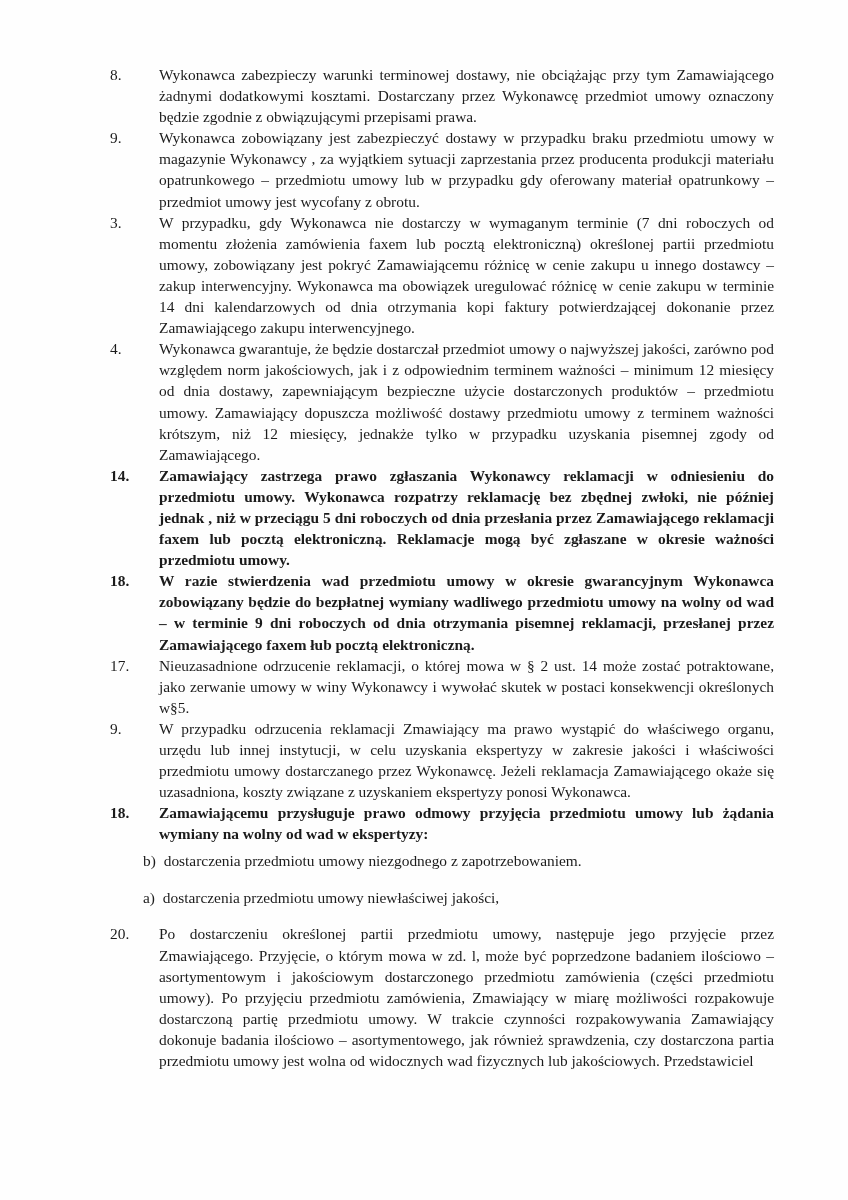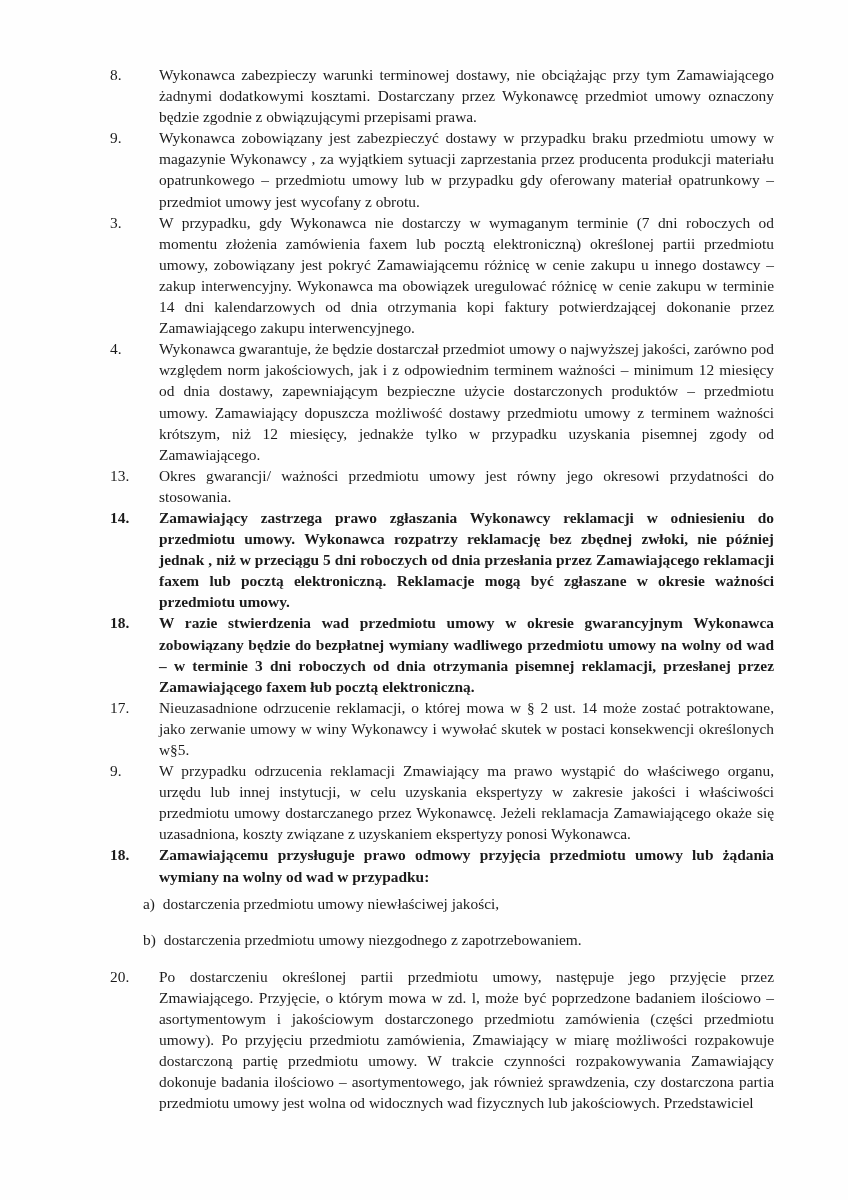--- a/index.html
+++ b/index.html
@@ -35,51 +35,47 @@
       <span class="text">Wykonawca zobowiązany jest zabezpieczyć dostawy w przypadku braku przedmiotu umowy w magazynie Wykonawcy , za wyjątkiem sytuacji zaprzestania przez producenta produkcji materiału opatrunkowego – przedmiotu umowy lub w przypadku gdy oferowany materiał opatrunkowy – przedmiot umowy jest wycofany z obrotu.</span>
     </p>
     <p class="item">
       <span class="num">3.</span>
       <span class="text">W przypadku, gdy Wykonawca nie dostarczy w wymaganym terminie (7 dni roboczych od momentu złożenia zamówienia faxem lub pocztą elektroniczną) określonej partii przedmiotu umowy, zobowiązany jest pokryć Zamawiającemu różnicę w cenie zakupu u innego dostawcy – zakup interwencyjny. Wykonawca ma obowiązek uregulować różnicę w cenie zakupu w terminie 14 dni kalendarzowych od dnia otrzymania kopi faktury potwierdzającej dokonanie przez Zamawiającego zakupu interwencyjnego.</span>
     </p>
     <p class="item">
       <span class="num">4.</span>
       <span class="text">Wykonawca gwarantuje, że będzie dostarczał przedmiot umowy o najwyższej jakości, zarówno pod względem norm jakościowych, jak i z odpowiednim terminem ważności – minimum 12 miesięcy od dnia dostawy, zapewniającym bezpieczne użycie dostarczonych produktów – przedmiotu umowy. Zamawiający dopuszcza możliwość dostawy przedmiotu umowy z terminem ważności krótszym, niż 12 miesięcy, jednakże tylko w przypadku uzyskania pisemnej zgody od Zamawiającego.</span>
     </p>
-    <p class="item">
-      <span class="num">13.</span>
-      <span class="text">Okres gwarancji/ ważności przedmiotu umowy jest równy jego okresowi przydatności do stosowania.</span>
-    </p>
     <p class="item gap">
       <span class="num">14.</span>
       <span class="text">Zamawiający zastrzega prawo zgłaszania Wykonawcy reklamacji w odniesieniu do przedmiotu umowy. Wykonawca rozpatrzy reklamację bez zbędnej zwłoki, nie później jednak , niż w przeciągu 5 dni roboczych od dnia przesłania przez Zamawiającego reklamacji faxem lub pocztą elektroniczną. Reklamacje mogą być zgłaszane w okresie ważności przedmiotu umowy.</span>
     </p>
     <p class="item gap">
       <span class="num">18.</span>
-      <span class="text">W razie stwierdzenia wad przedmiotu umowy w okresie gwarancyjnym Wykonawca zobowiązany będzie do bezpłatnej wymiany wadliwego przedmiotu umowy na wolny od wad – w terminie 3 dni roboczych od dnia otrzymania pisemnej reklamacji, przesłanej przez Zamawiającego faxem łub pocztą elektroniczną.</span>
+      <span class="text">W razie stwierdzenia wad przedmiotu umowy w okresie gwarancyjnym Wykonawca zobowiązany będzie do bezpłatnej wymiany wadliwego przedmiotu umowy na wolny od wad – w terminie 9 dni roboczych od dnia otrzymania pisemnej reklamacji, przesłanej przez Zamawiającego faxem łub pocztą elektroniczną.</span>
     </p>
     <p class="item">
       <span class="num">17.</span>
       <span class="text">Nieuzasadnione odrzucenie reklamacji, o której mowa w § 2 ust. 14 może zostać potraktowane, jako zerwanie umowy w winy Wykonawcy i wywołać skutek w postaci konsekwencji określonych w§5.</span>
     </p>
     <p class="item">
       <span class="num">9.</span>
       <span class="text">W przypadku odrzucenia reklamacji Zmawiający ma prawo wystąpić do właściwego organu, urzędu lub innej instytucji, w celu uzyskania ekspertyzy w zakresie jakości i właściwości przedmiotu umowy dostarczanego przez Wykonawcę. Jeżeli reklamacja Zamawiającego okaże się uzasadniona, koszty związane z uzyskaniem ekspertyzy ponosi Wykonawca.</span>
     </p>
     <p class="item gap">
       <span class="num">18.</span>
-      <span class="text">Zamawiającemu przysługuje prawo odmowy przyjęcia przedmiotu umowy lub żądania wymiany na wolny od wad w przypadku:</span>
+      <span class="text">Zamawiającemu przysługuje prawo odmowy przyjęcia przedmiotu umowy lub żądania wymiany na wolny od wad w ekspertyzy:</span>
+    </p>
+    <p class="sub">
+      <span class="sl">b)</span>
+      <span>dostarczenia przedmiotu umowy niezgodnego z zapotrzebowaniem.</span>
     </p>
     <p class="sub">
       <span class="sl">a)</span>
       <span>dostarczenia przedmiotu umowy niewłaściwej jakości,</span>
-    </p>
-    <p class="sub">
-      <span class="sl">b)</span>
-      <span>dostarczenia przedmiotu umowy niezgodnego z zapotrzebowaniem.</span>
     </p>
     <p class="item">
       <span class="num">20.</span>
       <span class="text">Po dostarczeniu określonej partii przedmiotu umowy, następuje jego przyjęcie przez Zmawiającego. Przyjęcie, o którym mowa w zd. l, może być poprzedzone badaniem ilościowo – asortymentowym i jakościowym dostarczonego przedmiotu zamówienia (części przedmiotu umowy). Po przyjęciu przedmiotu zamówienia, Zmawiający w miarę możliwości rozpakowuje dostarczoną partię przedmiotu umowy. W trakcie czynności rozpakowywania Zamawiający dokonuje badania ilościowo – asortymentowego, jak również sprawdzenia, czy dostarczona partia przedmiotu umowy jest wolna od widocznych wad fizycznych lub jakościowych. Przedstawiciel</span>
     </p>
 
   </div>
 </div>
 
 </body></html>

